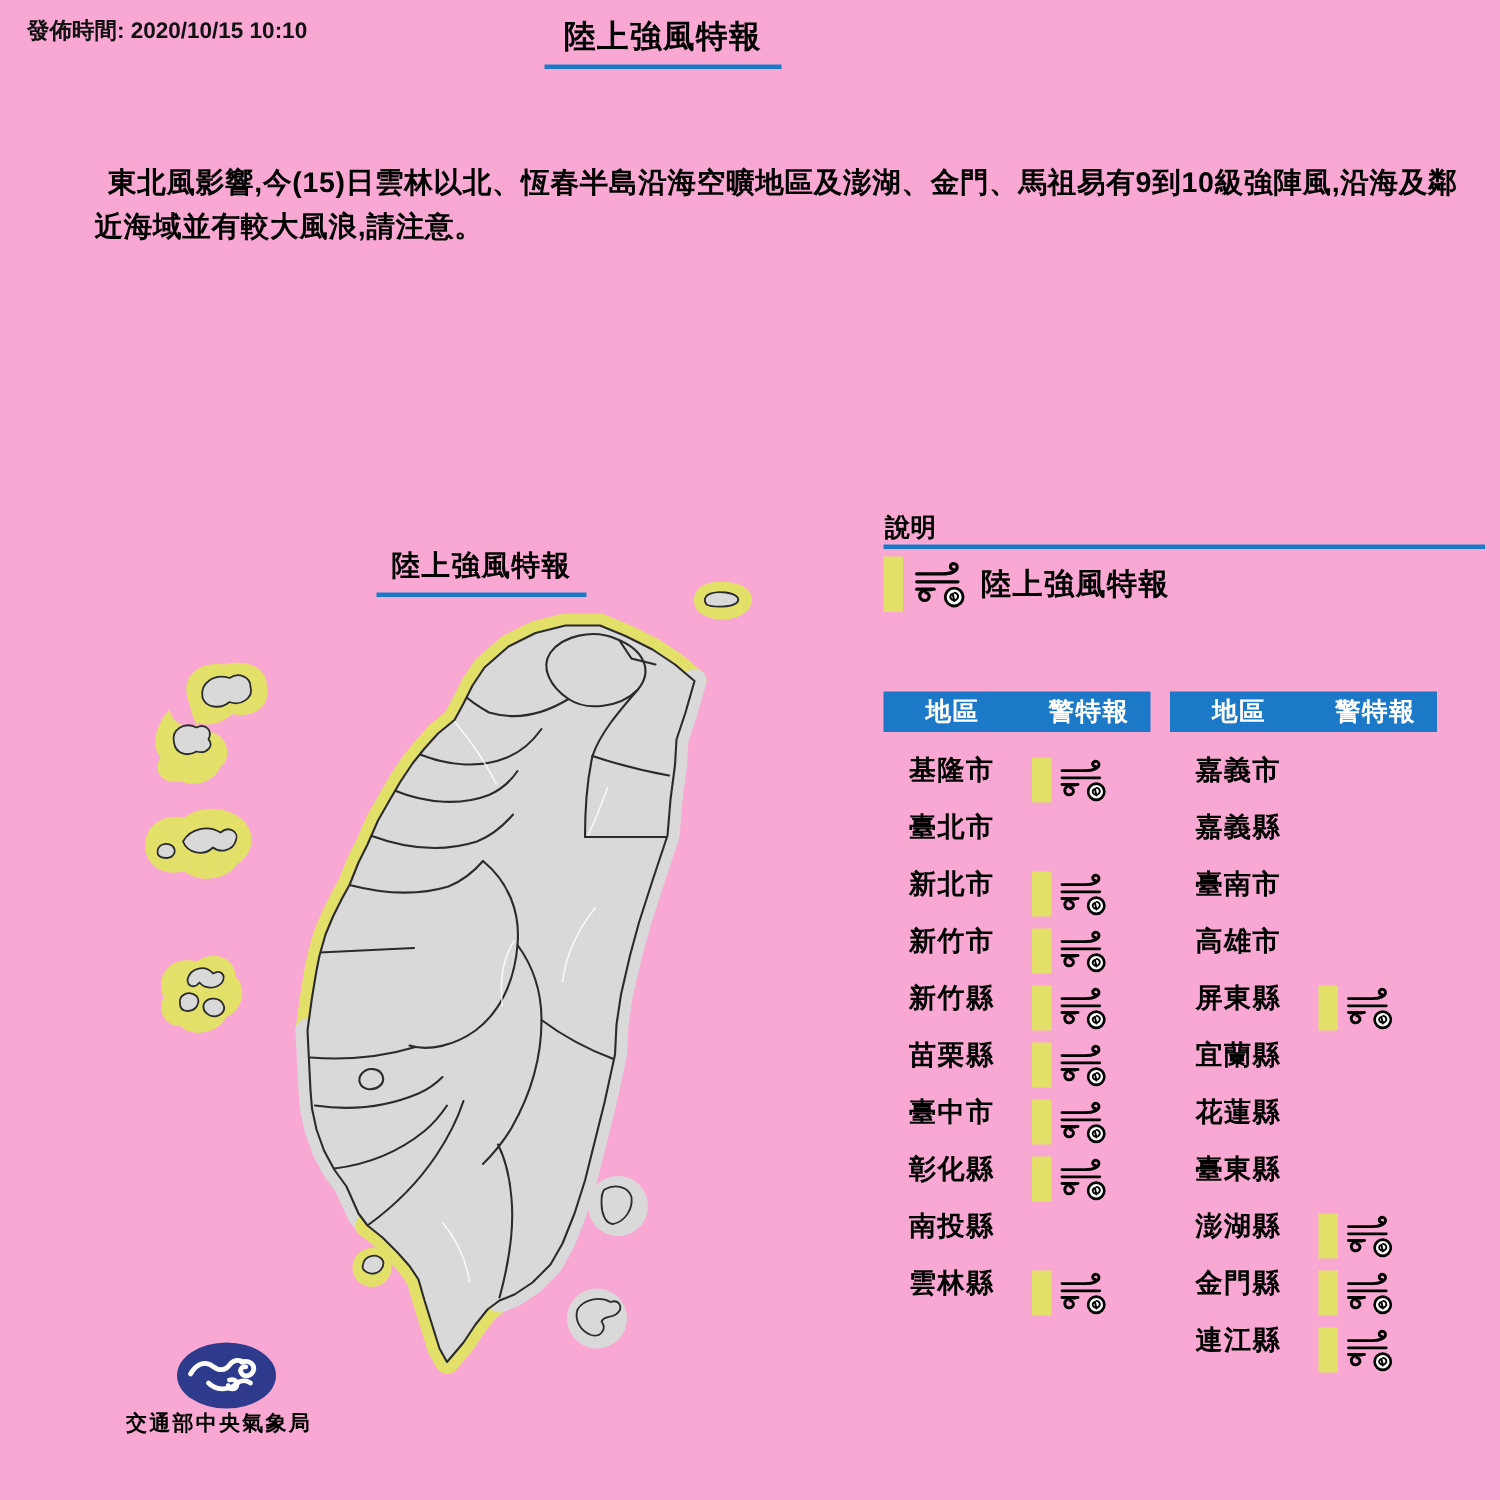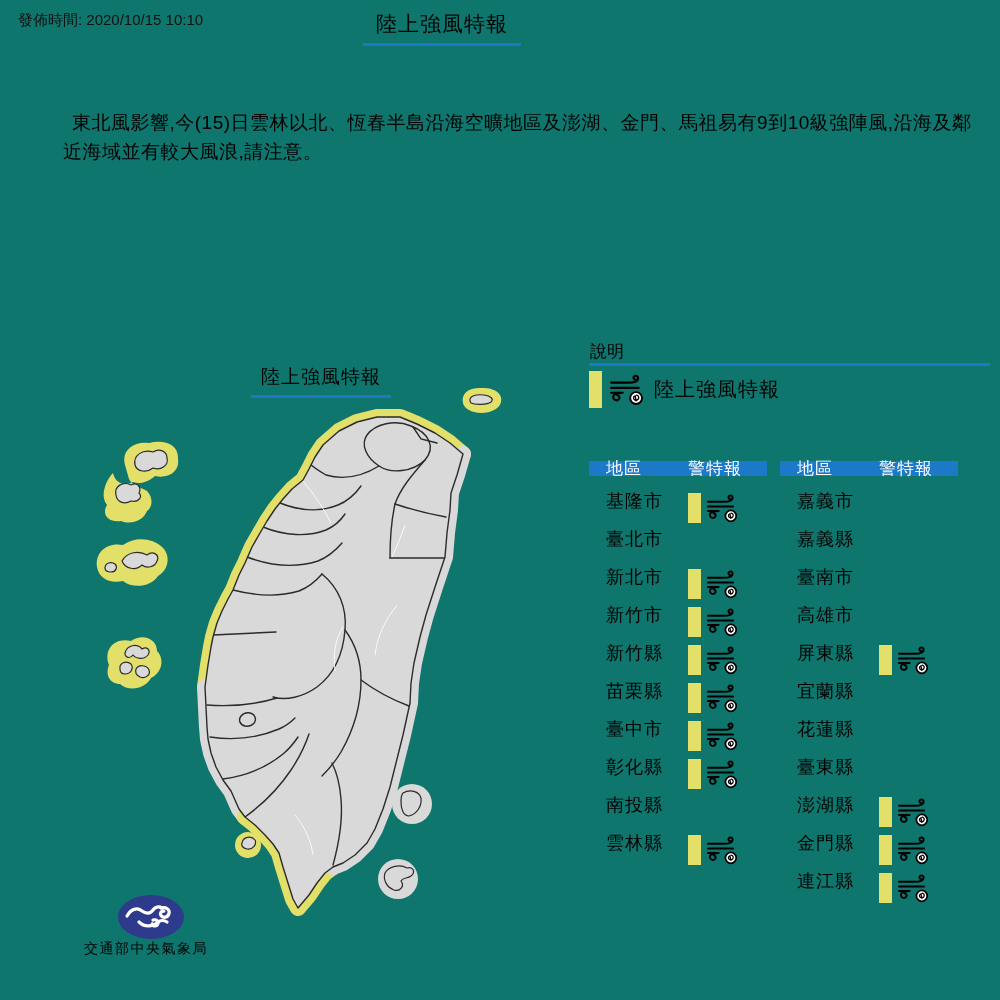--- a/index.html
+++ b/index.html
@@ -1,17 +1,17 @@
 <!DOCTYPE html>
 <html><head>
 <meta charset="utf-8">
 <style>
   html,body{margin:0;padding:0;background:#ffffff;}
   body{font-family:"Liberation Sans","DejaVu Sans",sans-serif;color:#000;}
-  .canvas{position:relative;width:1000px;height:1000px;background:#0f766e;overflow:hidden;}
+  .canvas{position:relative;width:1000px;height:1000px;background:#f9a8d4;overflow:hidden;font-weight:bold;}
 
   .publish-time{position:absolute;left:18px;top:11px;font-size:15px;color:#111;}
   .page-title{position:absolute;left:363px;top:10px;width:158px;text-align:center;
               font-size:21px;letter-spacing:1px;padding-bottom:5px;border-bottom:3px solid #1b79c8;}
   .description{position:absolute;left:63px;top:80px;width:916px;font-size:19px;line-height:29px;
                text-indent:9px;letter-spacing:.5px;margin-top:28px;}
 
   .map-label{position:absolute;left:251px;top:364px;font-size:19px;letter-spacing:1px;
              padding:0 10px 5px 10px;border-bottom:3px solid #1b79c8;}
   .map-svg{position:absolute;left:95px;top:375px;}
@@ -19,21 +19,21 @@
   .legend-heading{position:absolute;left:590px;top:340px;font-size:17px;}
   .legend-rule{position:absolute;left:589px;top:363px;width:401px;height:3px;background:#1b79c8;}
   .legend-item{position:absolute;left:589px;top:371px;display:flex;align-items:center;}
   .legend-item .swatch{width:13px;height:37px;background:#e3e06a;flex:0 0 auto;}
   .legend-item .windicon{width:36px;height:32px;margin-left:7px;}
   .legend-item .legend-label{font-size:20px;margin-left:9px;letter-spacing:1px;}
 
   .wtable{position:absolute;top:461px;width:178px;}
   .wtable.left{left:589px;}
   .wtable.right{left:780px;}
-  .thead{height:15px;background:#1b79c8;color:#fff;display:flex;align-items:center;font-size:17px;}
+  .thead{height:27px;background:#1b79c8;color:#fff;display:flex;align-items:center;font-size:17px;padding-left:11px;}
   .thead .h-region{padding-left:17px;width:82px;letter-spacing:1px;}
   .thead .h-warn{letter-spacing:1px;}
   .tbody{margin-top:13px;}
   .trow{height:38px;display:flex;}
   .trow .region{padding-left:17px;width:82px;font-size:18px;letter-spacing:1px;}
   .warn-cell{display:flex;align-items:center;}
   .warn-cell .swatch{width:13px;height:30px;background:#e3e06a;}
   .warn-cell .windicon{width:33px;height:29px;margin-left:5px;}
 
   .footer-logo{position:absolute;left:116px;top:893px;}

